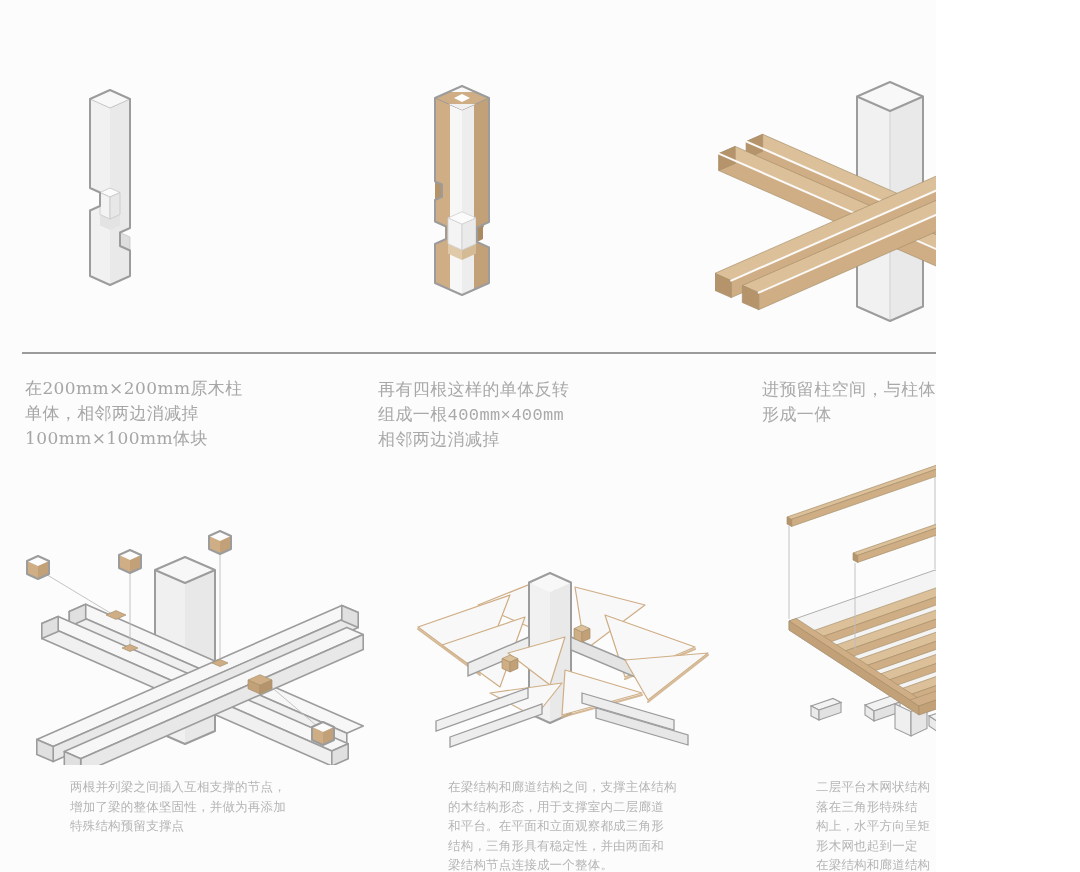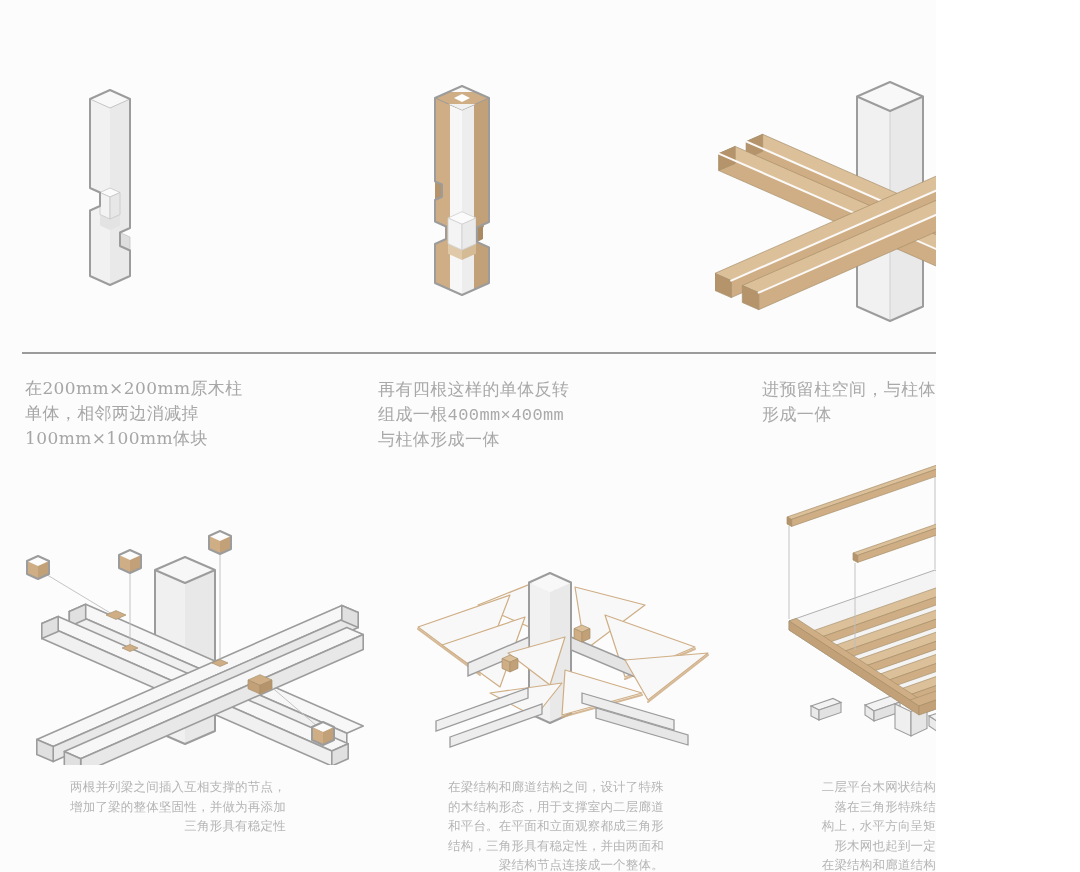--- a/index.html
+++ b/index.html
@@ -6,21 +6,21 @@
   .canvas{
     position:relative;width:936px;height:872px;overflow:hidden;
     background:var(--bg,#fcfcfc);
     font-family:"DejaVu Sans","Liberation Sans",sans-serif;
   }
   .illus{position:absolute;}
   .divider{position:absolute;left:22px;top:352px;width:1058px;height:2px;background:var(--divider,#9b9b9b);}
   .caption{position:absolute;font-family:Liberation Mono, monospace;}
   .caption.top{font-size:17px;line-height:25px;letter-spacing:0.4px;color:var(--text-top,#a9a9a9);}
   .caption.serif{font-family:"DejaVu Serif","Liberation Serif",serif;color:#a6a6a6;}
-  .caption.bottom{font-size:12.5px;line-height:19.5px;letter-spacing:0.2px;color:var(--text-bottom,#b5b5b5);text-align:right;}
+  .caption.bottom{font-size:12.5px;line-height:19.5px;letter-spacing:0.2px;color:var(--text-bottom,#b5b5b5);}
   
   .wt{fill:var(--wood-top,#dcc09a);}
   .wm{fill:var(--wood-mid,#cfae85);}
   .wd{fill:var(--wood-dark,#c2a078);}
   .wp{fill:var(--wood-deep,#b5946c);}
   .wln{stroke:#a8906c;stroke-width:0.7;stroke-linejoin:round;}
   .ft{fill:#f7f7f7;} .fl{fill:#f0f0f0;} .fr{fill:#e8e8e8;} .fc{fill:#e0e0e0;}
   .gln{stroke:#9c9c9c;stroke-width:1.6;stroke-linejoin:round;}
   .ol{fill:none;stroke:var(--outline,#9c9c9c);stroke-width:2;stroke-linejoin:round;stroke-linecap:round;}
   .ridge{stroke:#ffffff;stroke-width:2;opacity:0.95;stroke-linecap:round;}
@@ -102,21 +102,21 @@
   <div class="divider"></div>
 
   <div class="caption top serif" style="left:25px;top:376px">
     <div>在200mm×200mm原木柱</div>
     <div>单体，相邻两边消减掉</div>
     <div>100mm×100mm体块</div>
   </div>
   <div class="caption top" style="left:378px;top:378px">
     <div>再有四根这样的单体反转</div>
     <div>组成一根400mm×400mm</div>
-    <div>与柱体形成一体</div>
+    <div>相邻两边消减掉</div>
   </div>
   <div class="caption top" style="left:762px;top:378px">
     <div>进预留柱空间，与柱体形成一体</div>
   </div>
 
   <svg class="illus" style="left:20px;top:515px;width:345px;height:250px" viewBox="0 0 345 250">
     <g>
       <polygon points="135,55 165,68 165,229 135,216" fill="#f0f0f0"></polygon>
       <polygon points="165,68 195,55 195,216 165,229" fill="#e8e8e8"></polygon>
       <polygon points="165,42 195,55 165,68 135,55" fill="#f7f7f7"></polygon>
@@ -283,24 +283,24 @@
       <polygon class="wp wln" points="108,95 112.6,97.4 112.6,104.4 108,102"></polygon>
       <polygon class="wt wln" points="250,100 324,74 328.6,76.4 254.6,102.4"></polygon>
       <polygon class="wm wln" points="254.6,102.4 328.6,76.4 328.6,83.4 254.6,109.4"></polygon>
       <polygon class="wp wln" points="250,100 254.6,102.4 254.6,109.4 250,107"></polygon>
     </g>
   </svg>
 
   <div class="caption bottom" style="left:70px;top:779px">
     <div>两根并列梁之间插入互相支撑的节点，</div>
     <div>增加了梁的整体坚固性，并做为再添加</div>
-    <div>三角形具有稳定性</div>
+    <div>特殊结构预留支撑点</div>
   </div>
   <div class="caption bottom" style="left:448px;top:779px">
-    <div>在梁结构和廊道结构之间，设计了特殊</div>
+    <div>在梁结构和廊道结构之间，支撑主体结构</div>
     <div>的木结构形态，用于支撑室内二层廊道</div>
     <div>和平台。在平面和立面观察都成三角形</div>
     <div>结构，三角形具有稳定性，并由两面和</div>
     <div>梁结构节点连接成一个整体。</div>
   </div>
   <div class="caption bottom" style="left:816px;top:779px">
     <div>二层平台木网状结构落在三角形特殊结</div>
     <div>构上，水平方向呈矩形木网也起到一定</div>
     <div>在梁结构和廊道结构之间。</div>
   </div>

